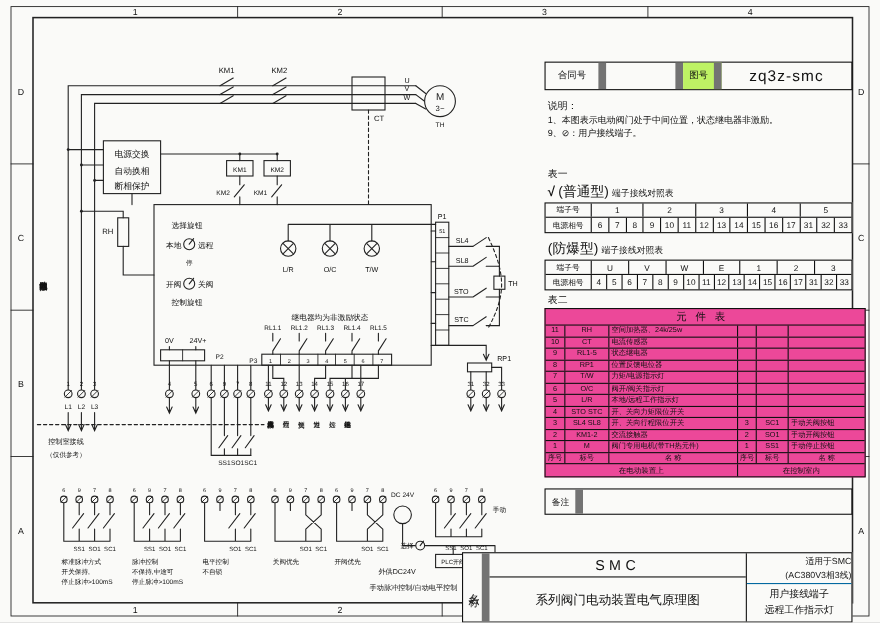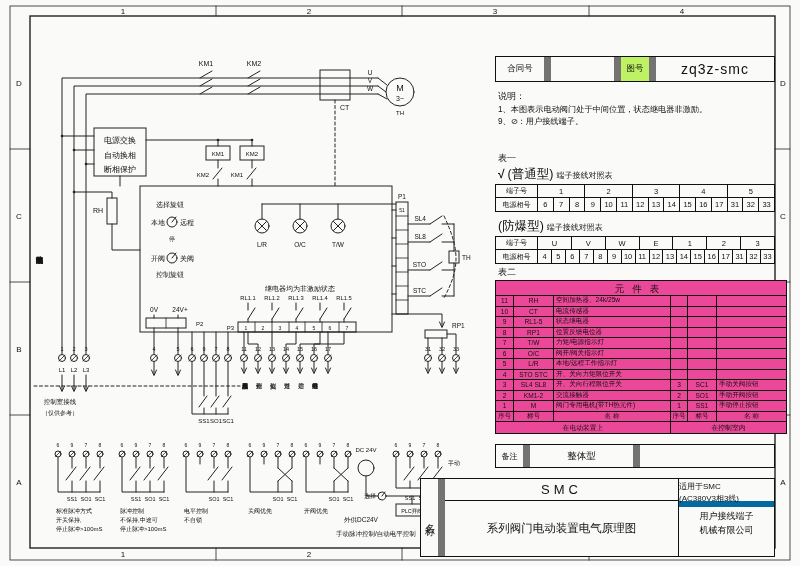--- a/index.html
+++ b/index.html
@@ -583,37 +583,36 @@
     <div class="cc last">名  称</div>
   </div>
   <div class="ftr">
     <div class="fl">在电动装置上</div>
     <div class="fr">在控制室内</div>
   </div>
 </div>
 
 <div class="abs bb" style="left:495px;top:444px;width:280px;height:24px;display:flex">
   <div class="cell" style="width:34px;font-size:8px">备注</div>
-  <div class="cell" style="width:110px;font-size:9.5px">整体型</div>
   <div class="cell last" style="flex:1"></div>
 </div>
 
-<div class="abs bb" style="left:420px;top:478px;width:355px;height:79px;display:flex;background:#fafaf8">
+<div class="abs bb" style="left:420px;top:502px;width:355px;height:64px;display:flex;background:#fafaf8">
   <div class="cell" style="width:24px">
     <span class="vlabel">名称</span>
   </div>
   <div style="width:234px;border-right:1px solid #111;display:flex;flex-direction:column">
     <div style="height:22px;border-bottom:1px solid #111;display:flex;align-items:center;justify-content:center;font-size:13px;letter-spacing:4px">SMC</div>
     <div style="flex:1;display:flex;align-items:center;justify-content:center;font-size:11.5px">系列阀门电动装置电气原理图</div>
   </div>
   <div style="flex:1;display:flex;flex-direction:column">
-    <div style="height:28px;border-bottom:6px solid #0369a1;text-align:left;font-size:8px;line-height:1.5;padding-top:2px">
+    <div style="height:28px;border-bottom:1px solid #0369a1;text-align:right;font-size:8px;line-height:1.5;padding-top:2px">
       <div>适用于SMC</div>
       <div>(AC380V3相3线)</div>
     </div>
     <div style="flex:1;text-align:center;font-size:9px;line-height:1.6;padding-top:2px">
       <div>用户接线端子</div>
-      <div>机械有限公司</div>
+      <div>远程工作指示灯</div>
     </div>
   </div>
 </div>
 
 </div>
 
 </body></html>

